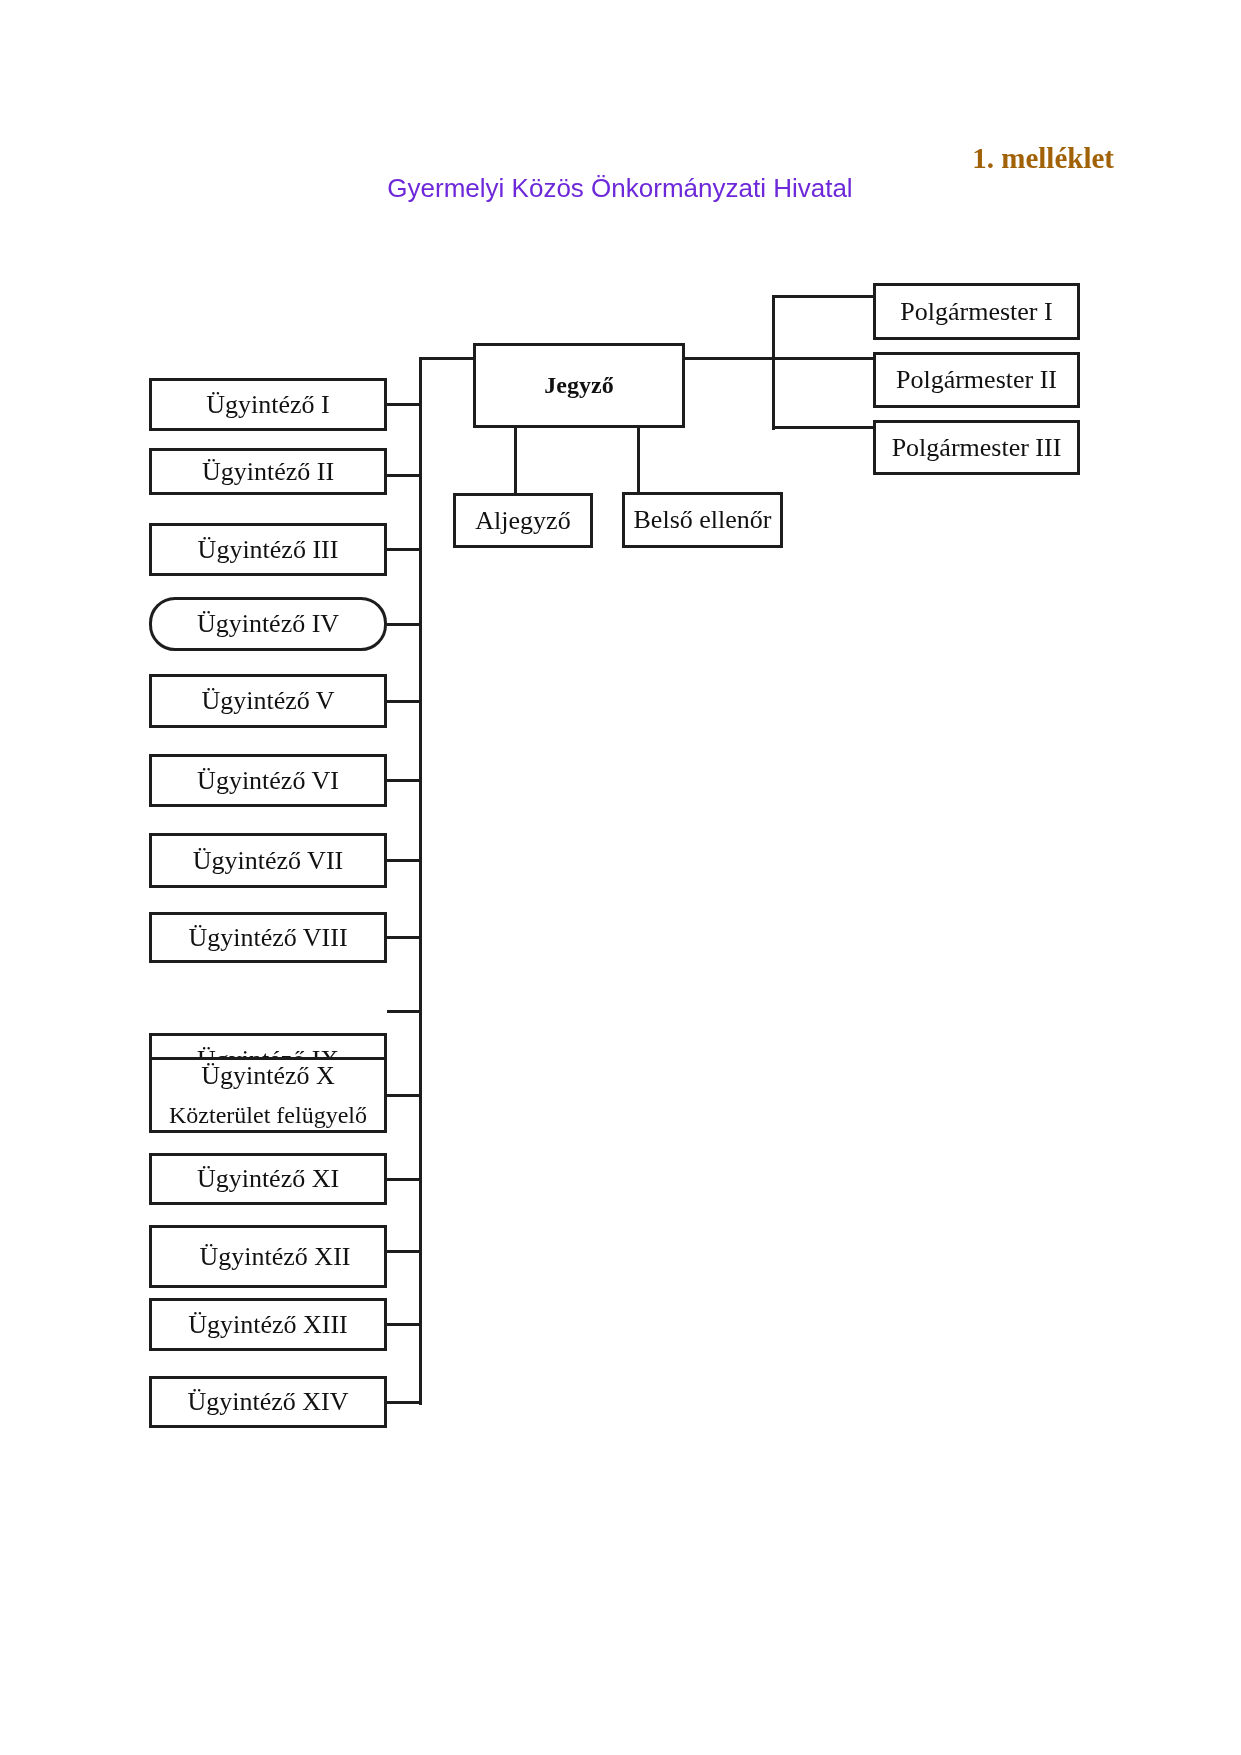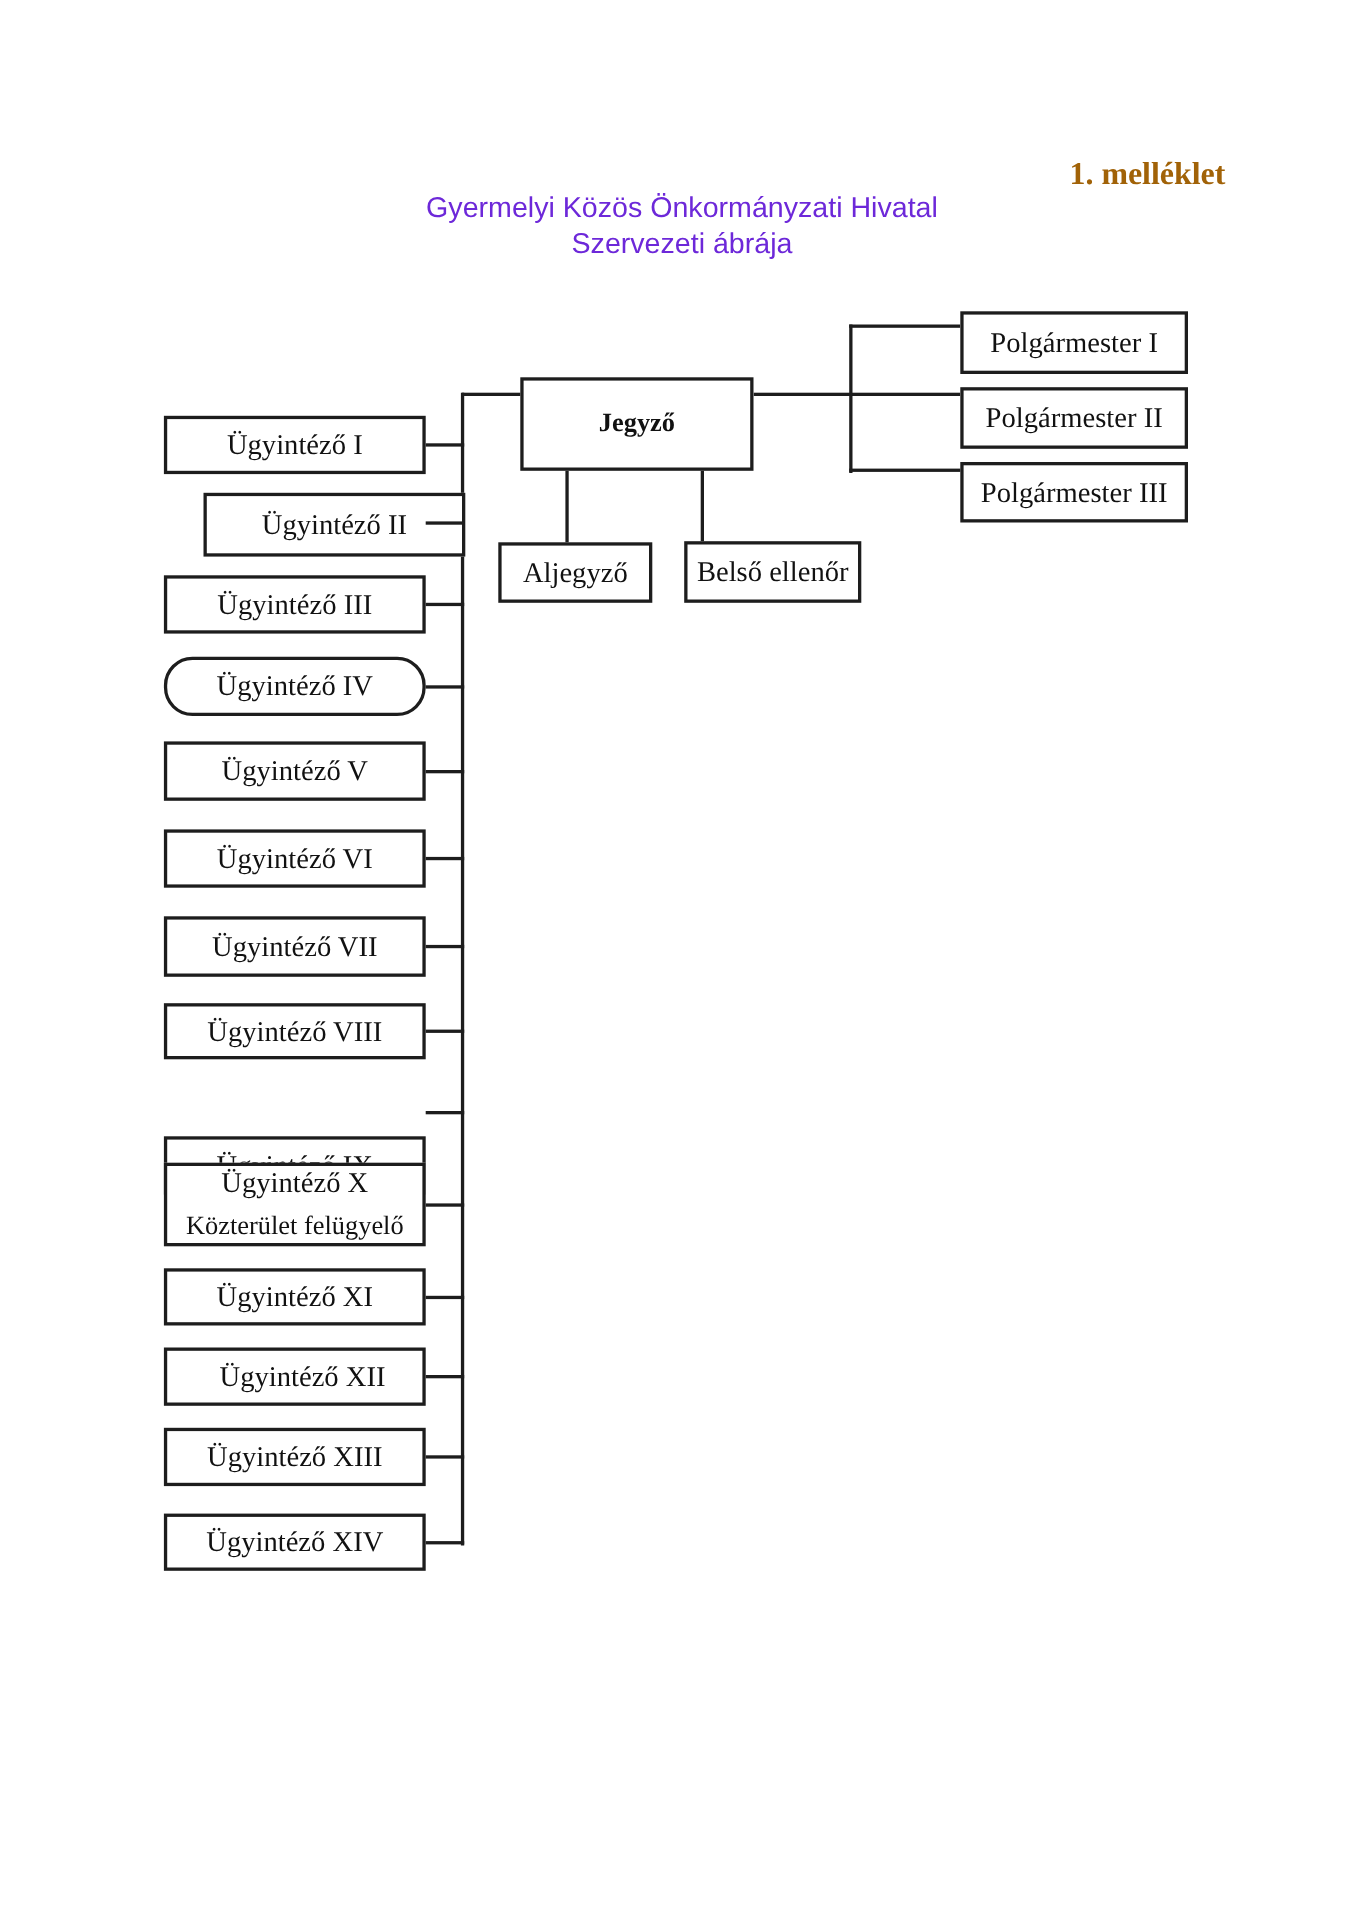--- a/index.html
+++ b/index.html
@@ -68,21 +68,20 @@
 </style>
 </head>
 <body>
 
 <div class="page">
 
   <div class="attachment-label">1. melléklet</div>
 
   <div class="doc-title">
     <span>Gyermelyi Közös Önkormányzati Hivatal</span>
-    <span>Szervezeti ábrája</span>
   </div>
 
   <div class="line v trunk-left"></div>
   <div class="line h conn-root-left"></div>
   <div class="line h conn-root-mayor2"></div>
   <div class="line v trunk-right"></div>
   <div class="line h conn-mayor1"></div>
   <div class="line h conn-mayor3"></div>
   <div class="line v stub-aljegyzo"></div>
   <div class="line v stub-belso"></div>
@@ -109,21 +108,21 @@
 
   <div class="node mayor mayor-3">
     <span class="label">Polgármester III</span>
   </div>
 
   <div>
       <div class="node clerk" style="top: 378px; height: 53px;">
         <span class="label">Ügyintéző I</span>
       </div>
       <div class="line h" style="left: 387px; width: 35px; top: 403px;"></div>
-      <div class="node clerk" style="top: 448px; height: 58px; margin-left: 36px;">
+      <div class="node clerk" style="top: 448px; height: 47px;">
         <span class="label">Ügyintéző II</span>
       </div>
       <div class="line h" style="left: 387px; width: 35px; top: 474px;"></div>
       <div class="node clerk" style="top: 523px; height: 53px;">
         <span class="label">Ügyintéző III</span>
       </div>
       <div class="line h" style="left: 387px; width: 35px; top: 548px;"></div>
       <div class="node clerk" style="top: 597px; height: 54px; border-radius: 26px;">
         <span class="label">Ügyintéző IV</span>
       </div>
@@ -150,21 +149,21 @@
       <div class="line h" style="left: 387px; width: 35px; top: 1010px;"></div>
       <div class="node clerk" style="top: 1057px; height: 76px;">
         <span class="label">Ügyintéző X</span>
         <span class="sublabel">Közterület felügyelő</span>
       </div>
       <div class="line h" style="left: 387px; width: 35px; top: 1093.5px;"></div>
       <div class="node clerk" style="top: 1153px; height: 52px;">
         <span class="label">Ügyintéző XI</span>
       </div>
       <div class="line h" style="left: 387px; width: 35px; top: 1177.5px;"></div>
-      <div class="node clerk" style="top: 1225px; height: 53px; padding-left: 14px;">
+      <div class="node clerk" style="top: 1225px; height: 63px; padding-left: 14px;">
         <span class="label">Ügyintéző XII</span>
       </div>
       <div class="line h" style="left: 387px; width: 35px; top: 1250px;"></div>
       <div class="node clerk" style="top: 1298px; height: 53px;">
         <span class="label">Ügyintéző XIII</span>
       </div>
       <div class="line h" style="left: 387px; width: 35px; top: 1323px;"></div>
       <div class="node clerk" style="top: 1376px; height: 52px;">
         <span class="label">Ügyintéző XIV</span>
       </div>

